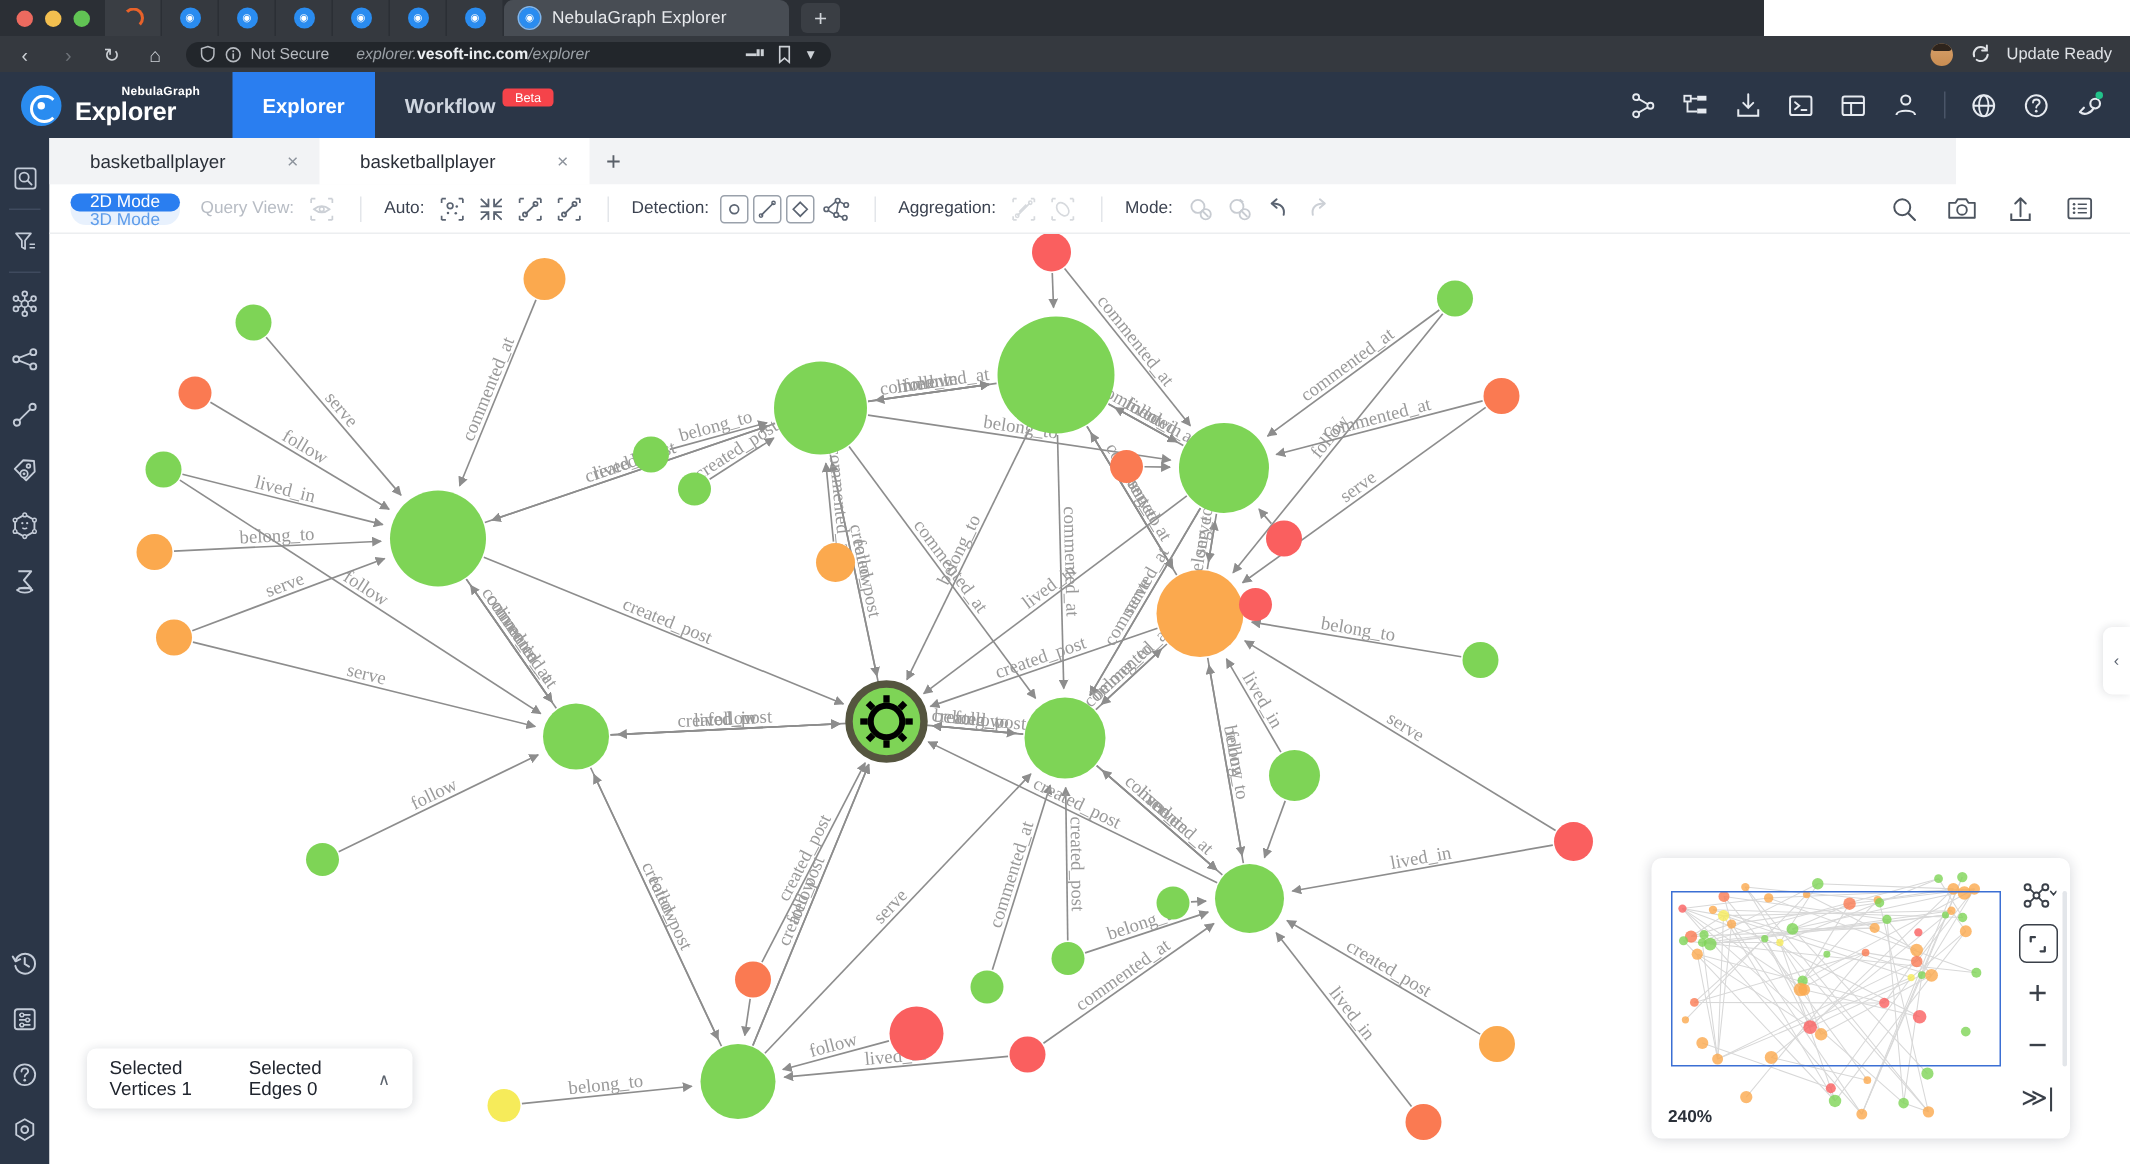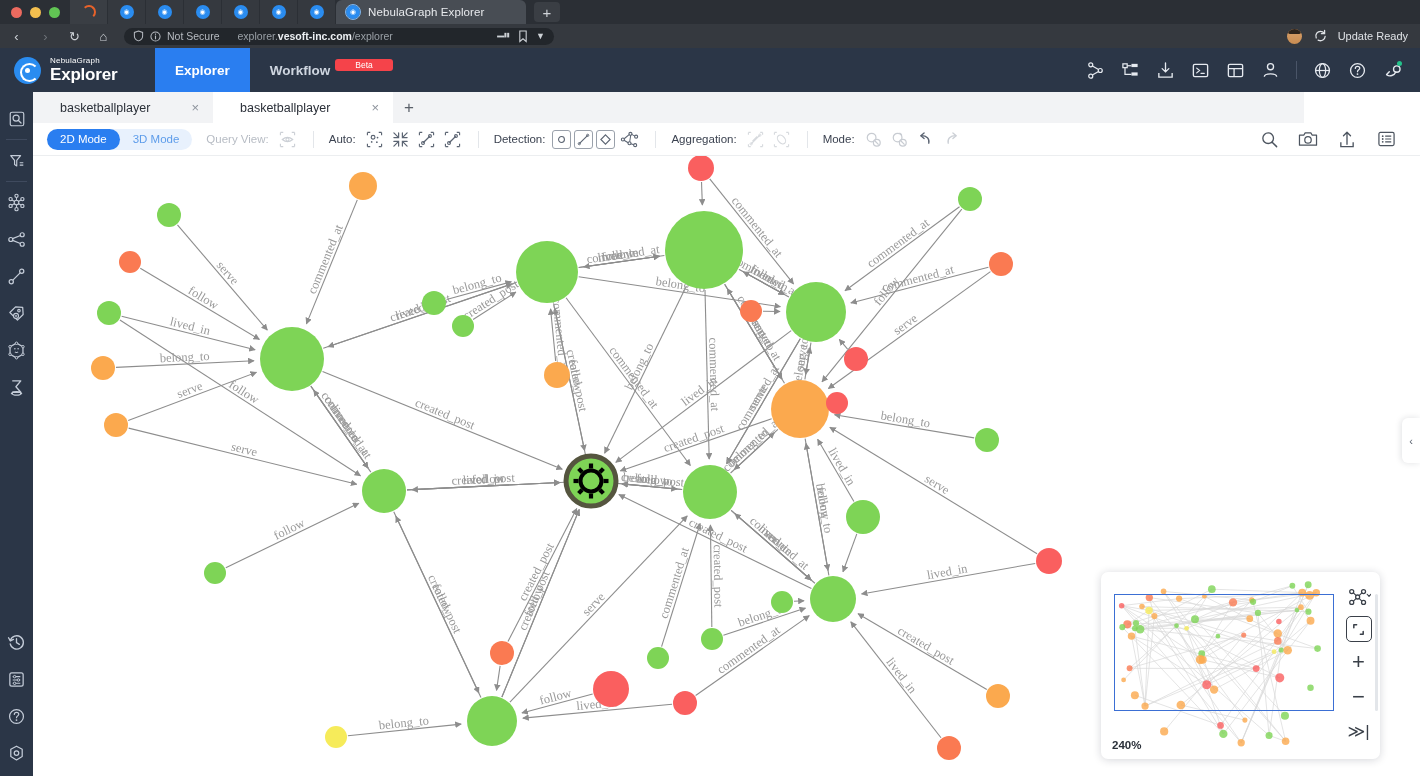--- a/index.html
+++ b/index.html
@@ -6,21 +6,21 @@
   html,body { width:1420px; height:776px; overflow:hidden; }
   body {
     font-family: "Liberation Sans", sans-serif;
     background:#fff;
     -webkit-font-smoothing: antialiased;
   }
   .app { position:relative; width:1420px; height:776px; }
 
   
   .chrome-tabbar{
-    position:absolute; left:0; top:0; width:1420px; height:24px;
+    position:absolute; left:0; top:0; width:1176px; height:24px;
     background:#2b2f35; display:flex; align-items:flex-end;
   }
   .traffic{ display:flex; gap:8px; align-items:center; padding:0 10px 6px 11px; }
   .dot{ width:11px; height:11px; border-radius:50%; }
   .dot.r{ background:#ec6a5f; } .dot.y{ background:#f3bf4f; } .dot.g{ background:#61c454; }
 
   .minitab{
     width:38px; height:24px; display:flex; align-items:center; justify-content:center;
     background:#35393f; border-right:1px solid #2b2f35;
   }
@@ -57,21 +57,21 @@
     background:#35393f; display:flex; align-items:center; gap:12px; padding:0 8px;
   }
   .navbtn{ color:#cdd1d6; font-size:13px; width:17px; text-align:center; line-height:1;}
   .navbtn.dim{ color:#6e7379; }
   .omnibox{
     flex:0 0 auto; height:17px; background:#22262b; border-radius:9px;
     display:flex; align-items:center; gap:6px; padding:0 9px; min-width:430px;
   }
   .omni-txt{ font-size:10.5px; color:#b6bac0; white-space:nowrap; }
   .omni-txt .strong{ color:#eceff2; font-weight:bold; }
-  .omni-txt .dimtxt{ color:#9aa0a6; }
+  .omni-txt .dimtxt{ color:#9aa0a6;font-style:italic; }
   .chrome-addr-right{
     margin-left:auto; display:flex; align-items:center; gap:11px;
     color:#c4c8cd; font-size:11px; padding-right:4px;
   }
   .omni-icons{ display:flex; align-items:center; gap:8px; margin-left:auto; padding-left:16px;}
   .upd{ color:#dfe2e6; font-size:11px; }
   .avatar-face{
     width:15px;height:15px;border-radius:50%;
     background:linear-gradient(#d7a06a,#c98d52);
     position:relative; overflow:hidden;
@@ -90,30 +90,30 @@
   }
   .brand-logo:after{
     content:""; position:absolute; left:6px; top:6px; width:15px;height:15px;
     border:2px solid #fff; border-radius:50%; border-right-color:transparent;
   }
   .brand-logo:before{
     content:""; position:absolute; left:11px; top:11px; width:5px;height:5px;
     background:#fff; border-radius:50%;
   }
   .brand-text{ line-height:1; color:#fff; }
-  .brand-sub{ font-size:8px; font-weight:normal; letter-spacing:.2px; display:block; margin-bottom:1px;}
+  .brand-sub{ font-size:8px; font-weight:bold; letter-spacing:.2px; display:block; margin-bottom:1px;margin-left:31px;}
   .brand-main{ font-size:17px; font-weight:bold; letter-spacing:-.2px; display:block;}
   .navitem{
     height:44px; display:flex; align-items:center; padding:0 20px;
     color:#cfd6e0; font-size:13.5px; font-weight:bold; position:relative;
   }
   .navitem.active{ background:#2a7ef0; color:#fff; }
   .beta{
     background:#f5434a; color:#fff; font-size:8.5px; border-radius:3px;
-    padding:1px 20px; margin-left:5px; font-weight:normal; position:relative; top:-5px;
+    padding:1px 8px; margin-left:5px; font-weight:normal; position:relative; top:-5px;
   }
   .hdr-icons{ margin-left:auto; display:flex; align-items:center; gap:0; padding-right:10px;}
   .hicon{
     width:35px;height:44px; display:flex;align-items:center;justify-content:center;
     color:#e6eaf0;
   }
   .hsep{ width:1px;height:18px;background:#4a5568; margin:0 8px;}
   .hdot{ position:absolute; width:5px;height:5px;border-radius:50%;background:#22c28a; top:13px; right:8px;}
 
   
@@ -147,20 +147,21 @@
 
   
   .gtoolbar{
     position:absolute; left:33px; top:123px; width:1387px; height:33px;
     background:#fff; display:flex; align-items:center; padding-left:14px;
     border-bottom:1px solid #eceef0;
   }
   .modeswitch{
     display:flex; background:#e8f1fd; border-radius:11px; height:21px; align-items:center;
     margin-right:10px;
+    flex-direction:column;
   }
   .modebtn{
     height:21px; border-radius:11px; display:flex;align-items:center;padding:0 13px;
     font-size:11.5px; color:#5d9cea;
   }
   .modebtn.on{ background:#2a7ef0; color:#fff; }
   .tlabel{ font-size:11.5px; color:#3b4250; margin:0 7px 0 4px; white-space:nowrap;}
   .tlabel.dim{ color:#b7bcc4; }
   .tbtn{
     width:23px;height:21px; display:flex;align-items:center;justify-content:center;
@@ -877,20 +878,25 @@
             <line x1="549.1611652351681" y1="333.83883476483186" x2="545.6256313292354" y2="337.37436867076457" stroke="#000" stroke-width="4.2"></line>
             <line x1="545.5" y1="325" x2="540.5" y2="325" stroke="#000" stroke-width="4.2"></line>
             <line x1="549.1611652351681" y1="316.16116523516814" x2="545.6256313292354" y2="312.62563132923543" stroke="#000" stroke-width="4.2"></line>
             <line x1="558" y1="312.5" x2="558" y2="307.5" stroke="#000" stroke-width="4.2"></line>
             <line x1="566.8388347648319" y1="316.16116523516814" x2="570.3743686707646" y2="312.62563132923543" stroke="#000" stroke-width="4.2"></line>
           </g>
         </g>
     </svg>
   </div>
 
+  <div class="selpanel">
+    <span>Selected Vertices 1</span>
+    <span>Selected Edges 0</span>
+    <span class="caret">∧</span>
+  </div>
 
   <div class="minimap">
     <div class="minimap-inner">
       <svg id="mini-svg" width="236" height="187">
           <line x1="180.27514751361457" y1="78.00900653098198" x2="215.25766191131328" y2="20.661994938115587" stroke="#d8d8d8" stroke-width="0.7"></line>
           <line x1="155.19396597575115" y1="96.60380558138891" x2="30.519121175873615" y2="64.11750509781646" stroke="#d8d8d8" stroke-width="0.7"></line>
           <line x1="48.018734945924365" y1="38.413903248689095" x2="26.380919698803183" y2="52.355691928582125" stroke="#d8d8d8" stroke-width="0.7"></line>
           <line x1="201.23056706377798" y1="20.575496677577263" x2="110.84770493062572" y2="17.197734835184058" stroke="#d8d8d8" stroke-width="0.7"></line>
           <line x1="39.11941576987478" y1="57.359091779850004" x2="199.96280607113746" y2="35.18054200298178" stroke="#d8d8d8" stroke-width="0.7"></line>
           <line x1="215.25766191131328" y1="20.661994938115587" x2="100.75699619332188" y2="81.77035525709873" stroke="#d8d8d8" stroke-width="0.7"></line>

